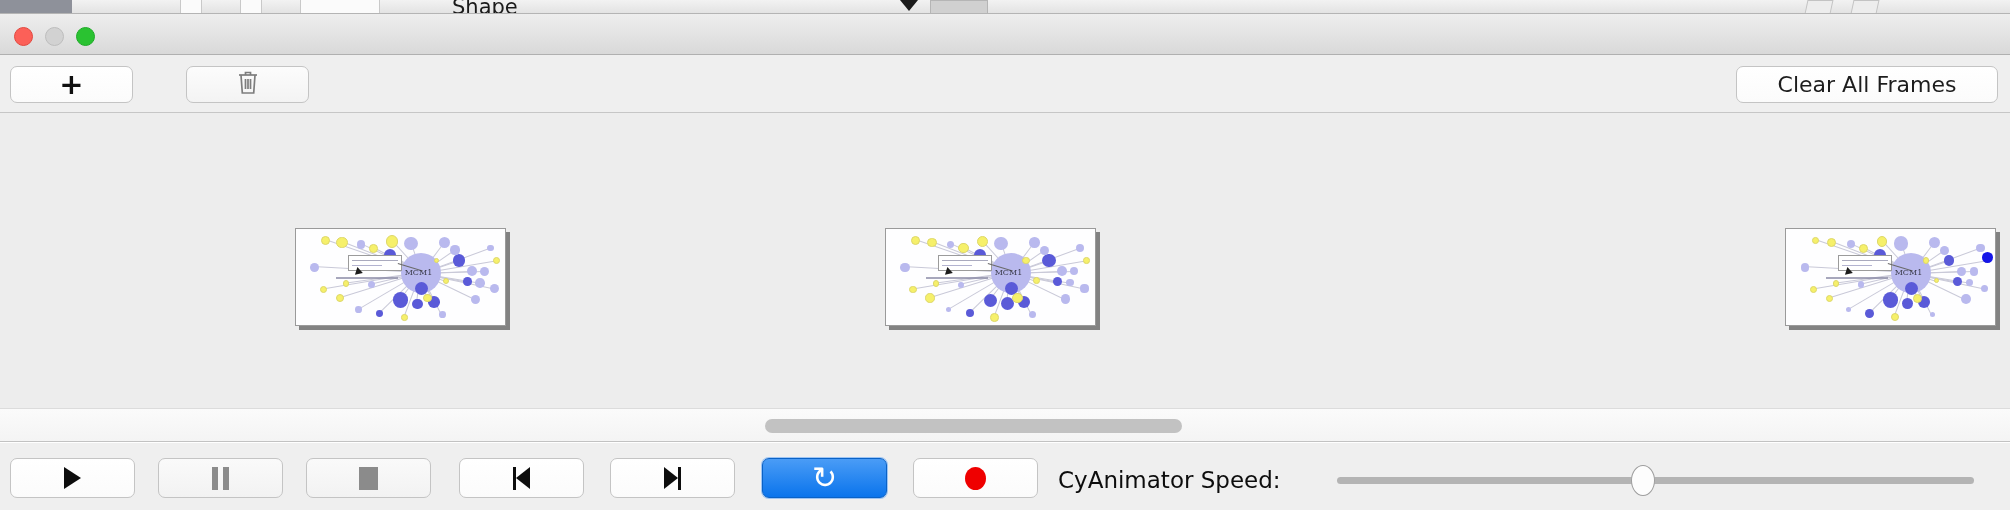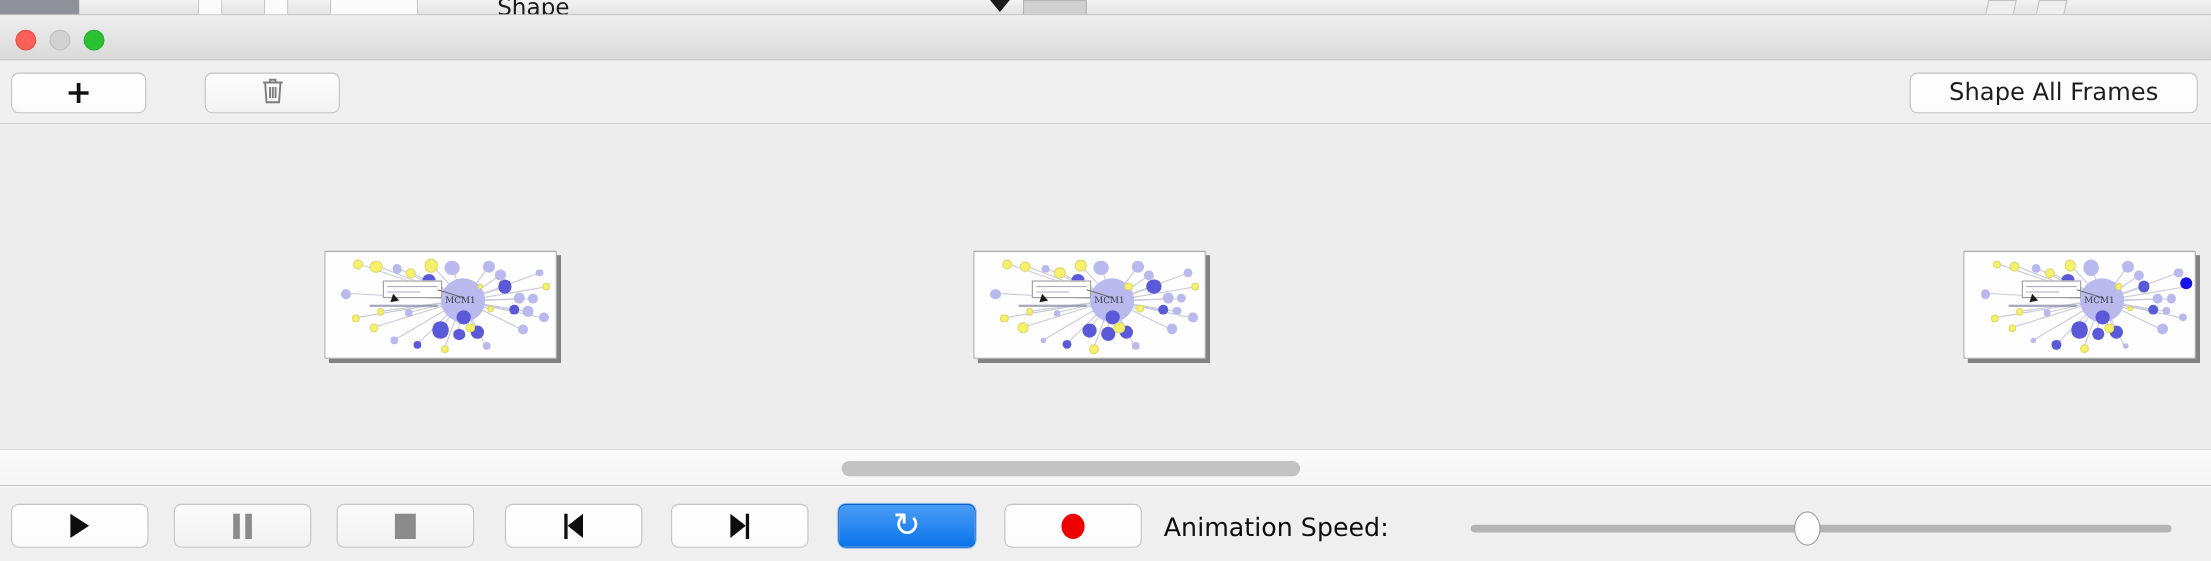--- a/index.html
+++ b/index.html
@@ -199,21 +199,21 @@
       <span>
         <svg width="24" height="27" viewBox="0 0 24 27" fill="none" stroke="#7d7d7d" stroke-width="1.7">
           <path d="M3 6 h18"></path>
           <path d="M9.5 6 V3.5 h5 V6"></path>
           <path d="M5 6 l1.3 18 h11.4 L19 6"></path>
           <path d="M9.5 10 v10 M12 10 v10 M14.5 10 v10"></path>
         </svg>
       </span>
     </div>
     <div class="btn btn-clear">
-      <span>Shape All Frames</span>
+      <span>Clear All Frames</span>
     </div>
   </div>
 
   <div class="timeline">
     <div id="frames-host">
         <div class="frame" style="left: 295px;">
           <div class="thumb">
             <div class="edge" style="left: 60%; top: 46%; width: 36.7209px; transform: rotate(-149.531deg);"></div>
             <div class="edge" style="left: 60%; top: 46%; width: 32.1597px; transform: rotate(-109.15deg);"></div>
             <div class="edge" style="left: 60%; top: 46%; width: 43.8005px; transform: rotate(-132.409deg);"></div>
@@ -489,17 +489,17 @@
           <b></b>
         </span>
     </div>
     <div class="cbtn cbtn-active" style="left:762px;width:125px;">
       <span class="ico-loop">↻</span>
     </div>
     <div class="cbtn" style="left:913px;width:125px;">
       <span class="ico-rec"></span>
     </div>
 
-    <div class="speed-label">Animation Speed:</div>
+    <div class="speed-label">CyAnimator Speed:</div>
     <div class="slider-track"></div>
     <div class="slider-thumb" style="left: 1630.76px;"></div>
   </div>
 </div>
 
 </body></html>

